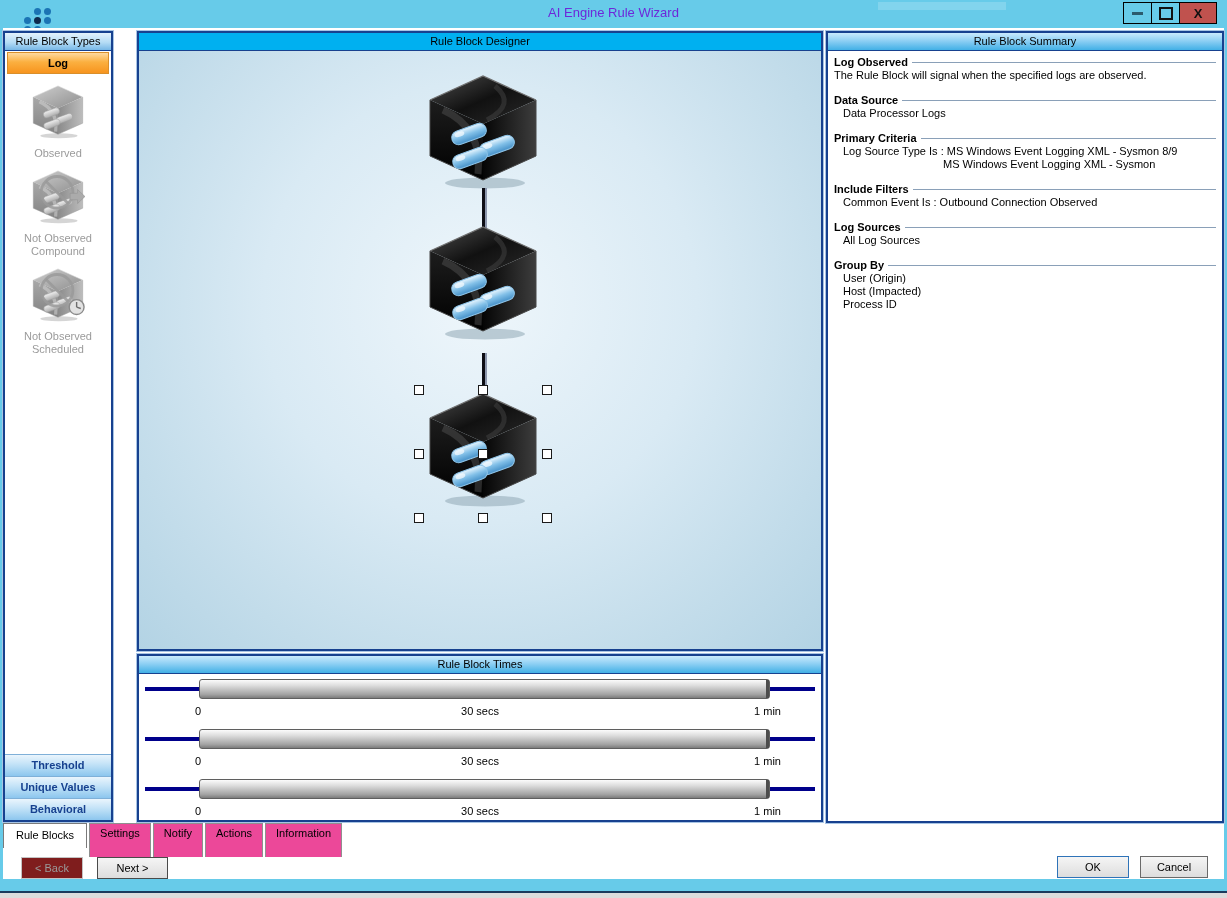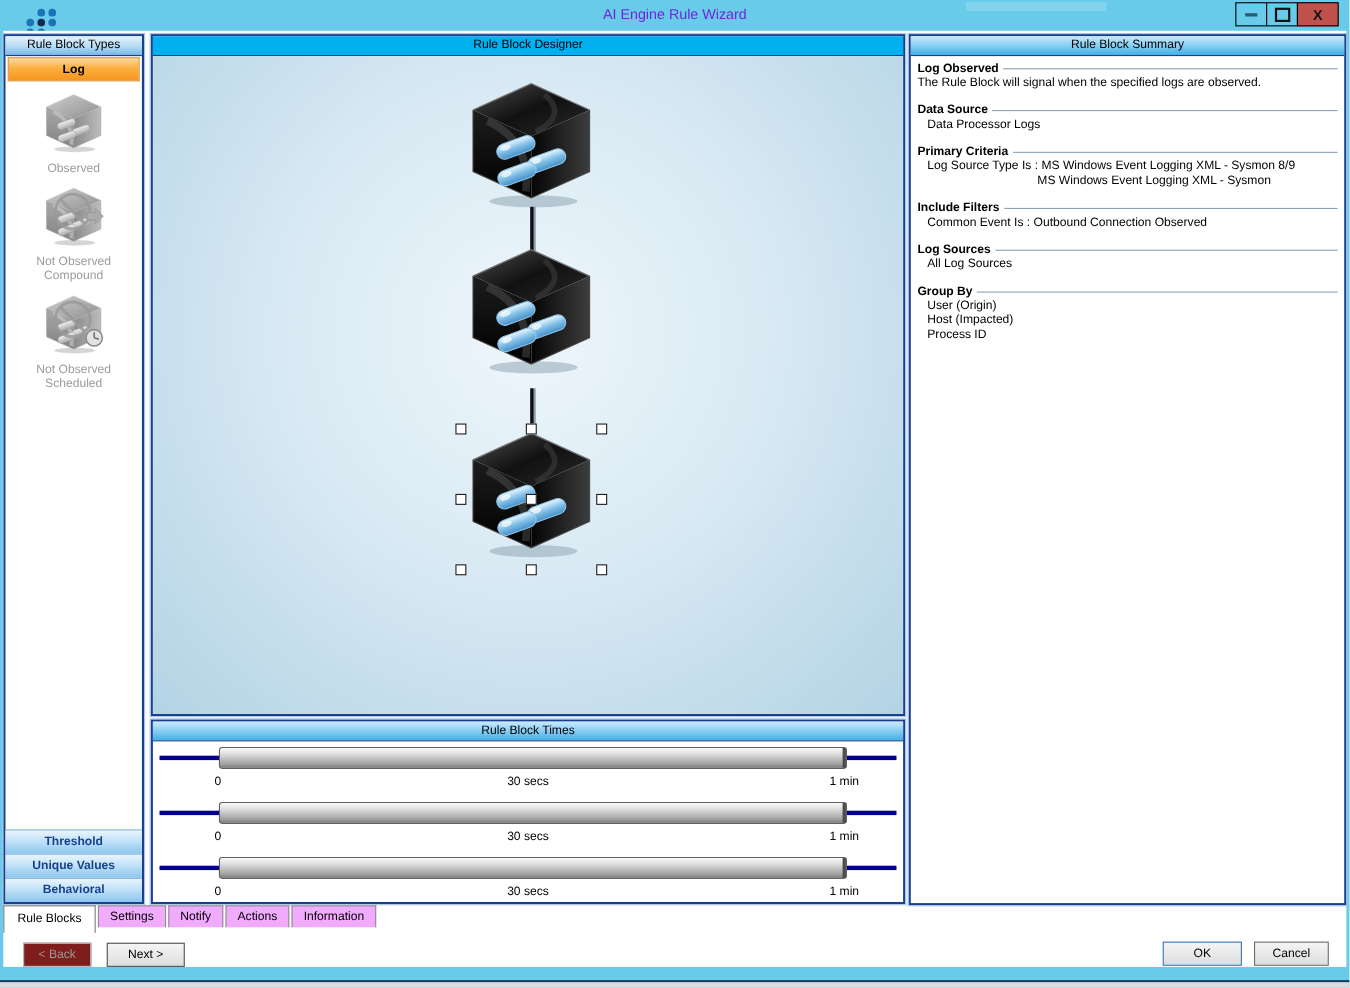--- a/index.html
+++ b/index.html
@@ -21,21 +21,21 @@
   #inner{position:absolute;left:3px;top:28px;width:1221px;height:851px;background:#ffffff;}
   #frame-bottom-line{position:absolute;left:0;bottom:5px;width:100%;height:2px;background:#1b3a5c;}
   #frame-bottom-gray{position:absolute;left:0;bottom:0;width:100%;height:5px;background:#dcdcdc;}
 
   
   .panel{position:absolute;background:#fff;border:2px solid #17418f;outline:1px solid #a7c4e4;box-sizing:border-box;}
   .panel-header{height:17px;line-height:17px;text-align:center;font-size:11px;color:#000;border-bottom:1px solid #17418f;background:linear-gradient(180deg,#c9eafd 0%,#8fd0f4 45%,#42b0e6 100%);}
   .panel-header.flat{background:#00b0f0;}
 
   
-  #panel-left{left:3px;top:31px;width:128px;height:791px;}
+  #panel-left{left:3px;top:31px;width:110px;height:791px;}
   #panel-left .panel-header{background:linear-gradient(180deg,#e3f2fc 0%,#b5dcf5 55%,#77b7e6 100%);}
   #log-btn{position:absolute;left:2px;top:19px;right:2px;height:20px;background:linear-gradient(180deg,#fdd9a0 0%,#fbb040 45%,#f7941e 100%);border:1px solid #d98f2b;font-weight:bold;font-size:11px;text-align:center;line-height:20px;color:#000;cursor:pointer;}
   #type-items{position:absolute;left:2px;top:42px;right:2px;bottom:66px;background:#fff;text-align:center;overflow:hidden;}
   .type-item{margin-top:10px;}
   .type-item svg{display:block;margin:0 auto;}
   .item-label{color:#9b9b9b;font-size:11px;line-height:13px;margin-top:8px;}
   #bottom-btns{position:absolute;left:0;right:0;bottom:0;}
   .type-btn{height:21px;line-height:21px;text-align:center;font-weight:bold;font-size:11px;color:#17418f;background:linear-gradient(180deg,#eaf5fd 0%,#c2e2f7 45%,#8cc6ee 100%);border-top:1px solid #7fb0d8;cursor:pointer;}
 
   
@@ -60,21 +60,21 @@
   #summary-body{position:absolute;left:0;right:0;top:18px;bottom:0;padding:5px 6px;font-size:11px;color:#000;overflow:hidden;box-sizing:border-box;}
   .sec{margin-bottom:12px;}
   .sec-title{font-weight:bold;display:flex;align-items:center;gap:4px;line-height:13px;}
   .sec-title::after{content:"";flex:1;border-top:1px solid #8aa0b8;height:0;}
   .sec-line{padding-left:9px;line-height:13px;}
   .sec-line.noindent{padding-left:0;}
   .sec-line.cont{padding-left:109px;}
 
   
   #tabs{position:absolute;left:3px;top:823px;display:flex;align-items:flex-start;height:25px;}
-  .tab{font-size:11px;color:#000;background:#f0abfc;border:1px solid #8f8f8f;border-bottom:none;padding:3px 10px 4px;margin-right:2px;cursor:pointer;}
+  .tab{font-size:11px;color:#000;background:#ec4899;border:1px solid #8f8f8f;border-bottom:none;padding:3px 10px 18px;margin-right:2px;cursor:pointer;}
   .tab.active{background:#fff;padding:5px 12px 7px;margin-bottom:-1px;border-color:#7a7a7a;z-index:2;}
 
   
   .btn{position:absolute;font-size:11px;text-align:center;line-height:20px;background:linear-gradient(180deg,#f5f5f5,#dddddd);border:1px solid #8a8a8a;box-sizing:border-box;cursor:pointer;color:#000;}
   #btn-back{left:21px;top:857px;width:62px;height:22px;color:#9a9a9a;background:#7f1d1d;border-color:#c3c3c3;cursor:default;}
   #btn-next{left:97px;top:857px;width:71px;height:22px;border-color:#4a4a4a;}
   #btn-ok{left:1057px;top:856px;width:72px;height:22px;border:1px solid #2f73b8;}
   #btn-cancel{left:1140px;top:856px;width:68px;height:22px;border-color:#6a6a6a;}
 
   

